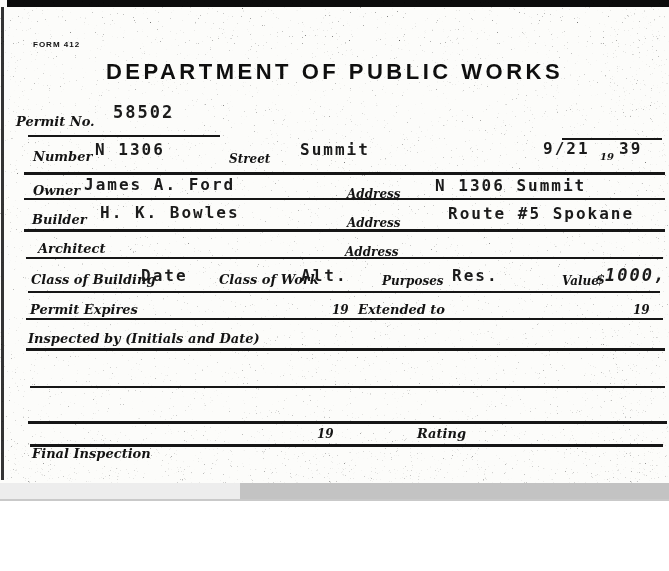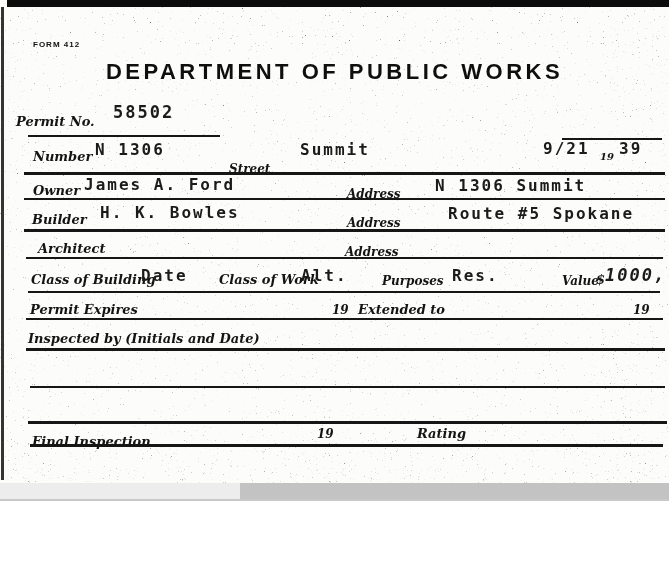--- a/index.html
+++ b/index.html
@@ -39,21 +39,21 @@
     <div class="formno">FORM 412</div>
     <div class="title">DEPARTMENT OF PUBLIC WORKS</div>
 
     <span class="label" style="left:16px;top:114px;">Permit No.</span>
     <span class="typed lg" style="left:113px;top:102px;">58502</span>
     <div class="line" style="left:28px;top:135px;width:192px;"></div>
     <div class="line" style="left:562px;top:138px;width:100px;"></div>
 
     <span class="label" style="left:33px;top:149px;">Number</span>
     <span class="typed" style="left:95px;top:140px;">N 1306</span>
-    <span class="label sm" style="left:229px;top:152px;margin-top:10px;">Street</span>
+    <span class="label sm" style="left:229px;top:152px;">Street</span>
     <span class="typed" style="left:300px;top:140px;">Summit</span>
     <span class="typed" style="left:543px;top:139px;">9/21</span>
     <span class="label tiny" style="left:600px;top:151px;">19</span>
     <span class="typed" style="left:619px;top:139px;">39</span>
     <div class="line thick" style="left:24px;top:172px;width:641px;"></div>
 
     <span class="label" style="left:33px;top:183px;">Owner</span>
     <span class="typed" style="left:84px;top:175px;">James A. Ford</span>
     <span class="label sm" style="left:347px;top:187px;">Address</span>
     <span class="typed" style="left:435px;top:176px;">N 1306 Summit</span>
@@ -85,21 +85,21 @@
     <span class="label" style="left:358px;top:302px;">Extended to</span>
     <span class="label sm" style="left:633px;top:303px;">19</span>
     <div class="line" style="left:26px;top:318px;width:637px;"></div>
 
     <span class="label" style="left:28px;top:331px;">Inspected by (Initials and Date)</span>
     <div class="line thick" style="left:26px;top:348px;width:639px;"></div>
 
     <div class="line" style="left:30px;top:386px;width:635px;"></div>
     <div class="line thick" style="left:28px;top:421px;width:639px;"></div>
 
-    <span class="label" style="left:32px;top:434px;">Final Inspection</span>
+    <span class="label" style="left:32px;top:446px;">Final Inspection</span>
     <span class="label sm" style="left:317px;top:427px;">19</span>
     <span class="label" style="left:417px;top:426px;">Rating</span>
     <div class="line thick" style="left:30px;top:444px;width:633px;"></div>
 
     <svg class="noise" width="669" height="483" aria-hidden="true">
       <defs>
         <filter id="sp1" x="0" y="0" width="100%" height="100%">
           <feTurbulence type="fractalNoise" baseFrequency="0.85" numOctaves="2" seed="7" stitchTiles="stitch"></feTurbulence>
           <feColorMatrix type="matrix" values="0 0 0 0 0  0 0 0 0 0  0 0 0 0 0  1.6 1.6 1.6 0 -3.1"></feColorMatrix>
         </filter>

